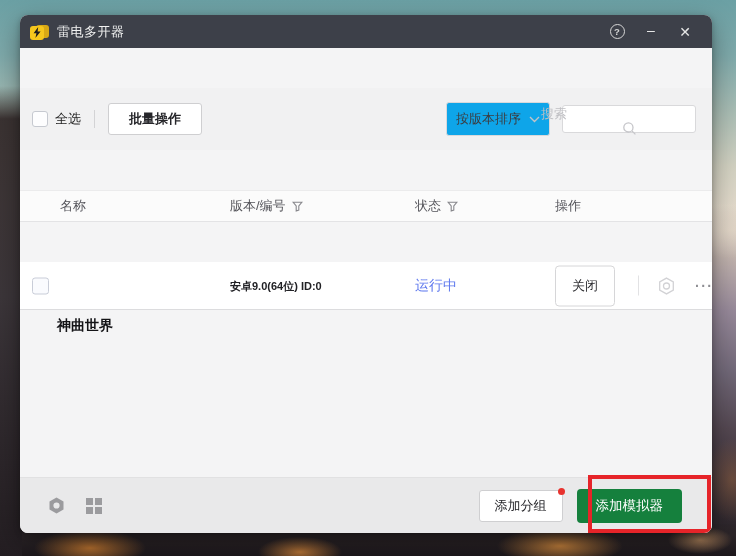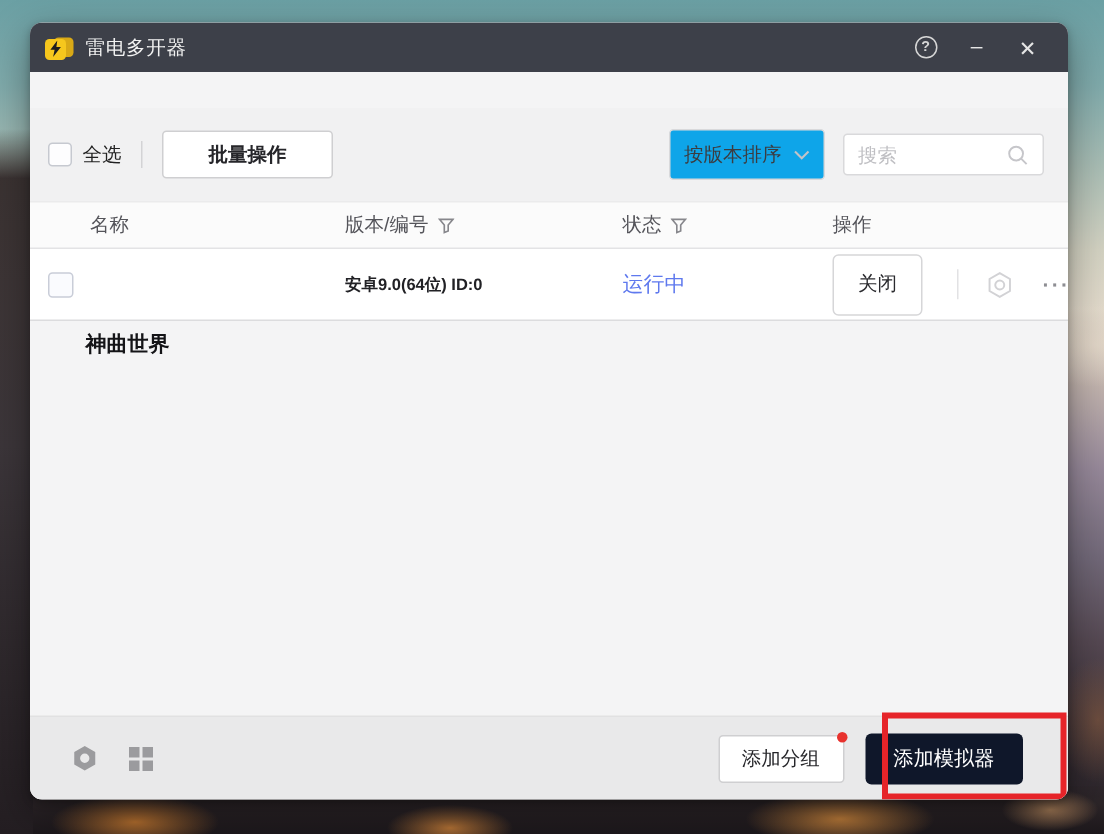--- a/index.html
+++ b/index.html
@@ -25,20 +25,21 @@
     background-size: auto,auto,auto,auto,auto,auto, 22px 470px, 736px 32px, 736px 556px;
     background-position: 0 0,0 0,0 0,0 0,0 0,0 0, 0 86px, 0 524px, 0 0;
   }
   
   .window {
     position:absolute; left:20px; top:15px; width:692px; height:518px;
     border-radius:8px; overflow:hidden;
     box-shadow: 0 10px 28px rgba(0,0,0,.38), 0 2px 6px rgba(0,0,0,.25);
     display:flex; flex-direction:column;
     background:#f4f4f5;
+    gap:40px;
   }
   .titlebar {
     height:33px; flex:0 0 33px; background:#3d4049;
     display:flex; align-items:center; padding:0 14px 0 10px; gap:8px;
   }
   .app-icon { position:relative; width:19px; height:16px; flex:0 0 19px; }
   .app-icon .back {
     position:absolute; right:0; top:1px; width:13px; height:13px;
     background:#d9a916; border-radius:3px;
   }
@@ -53,43 +54,43 @@
   .help-circle {
     width:15px; height:15px; border:1.2px solid #d6d6d6; border-radius:50%;
     display:flex; align-items:center; justify-content:center;
     font-size:9.5px; color:#d6d6d6; font-weight:bold;
   }
   .glyph-min  { font-size:14px; color:#e6e6e6; margin-top:-4px; }
   .glyph-close{ font-size:14px; color:#e6e6e6; }
   
   .toolbar {
     height:62px; flex:0 0 62px; background:#f1f1f2;
-    display:flex; align-items:center; padding:0 16px 0 12px;margin-top:24px;
+    display:flex; align-items:center; padding:0 16px 0 12px;
   }
   .checkbox {
     width:16px; height:16px; background:#fdfdfe; border:1px solid #c6c9d0;
     border-radius:3px; cursor:pointer;
   }
   .selectall-label { font-size:13px; color:#222; margin-left:7px; }
   .v-divider { width:1px; height:18px; background:#d3d3d5; margin:0 13px; }
   .btn-plain {
     background:#fff; border:1px solid #cfcfd1; border-radius:3px;
-    font-size:13px; color:#26262a; padding:6px 30px; cursor:pointer;
+    font-size:13px; color:#26262a; padding:6px 20px; cursor:pointer;
     font-family:inherit; font-weight:600;
   }
   .toolbar-right { margin-left:auto; display:flex; align-items:center; gap:12px; }
   .sort-select {
     width:104px; height:28px; background:#0ea5e9; border:1px solid #d9d9db;
     border-radius:3px; display:flex; align-items:center; padding:16px 9px;
     font-size:13px; color:#3c3c40; cursor:pointer;
   }
   .sort-select .chev { margin-left:auto; display:flex; }
   .search-box {
     width:134px; height:28px; background:#fff; border:1px solid #d9d9db;
-    border-radius:3px; display:flex; align-items:center; padding:0 9px;
+    border-radius:3px; display:flex; align-items:center; padding:0 9px;flex-direction:column;
   }
   .search-box input {
     border:none; outline:none; flex:1; min-width:0; font-size:13px;
     font-family:inherit; color:#333; background:transparent;
   }
   .search-box input::placeholder { color:#bfbfc3; }
   
   .thead {
     height:32px; flex:0 0 32px; background:#fbfbfb;
     border-top:1px solid #ebebec; border-bottom:1px solid #e3e3e5;
@@ -127,21 +128,21 @@
   .foot-icon { display:flex; cursor:pointer; }
   .grid-icon { width:16px; height:16px; margin-left:20px; display:grid; grid-template-columns:7px 7px; grid-template-rows:7px 7px; gap:2px; cursor:pointer; }
   .grid-icon span { background:#9b9b9e; }
   .footer-right { margin-left:auto; display:flex; align-items:center; gap:14px;justify-content:center; }
   .btn-addgroup {
     position:relative; background:#fff; border:1px solid #cfcfd1; border-radius:3px;
     font-size:13px; color:#26262a; padding:6px 15px; cursor:pointer; font-family:inherit;
   }
   .red-dot { position:absolute; right:-3px; top:-3px; width:7px; height:7px; border-radius:50%; background:#e8322e; }
   .btn-primary {
-    background:#0f172a; border:none; border-radius:4px; color:#fff;
+    background:#15803d; border:none; border-radius:4px; color:#fff;
     font-size:13.5px; padding:8px 19px; cursor:pointer; font-family:inherit;
   }
   
   .annotation-rect {
     position:absolute; left:568px; top:460px; width:123px; height:58px;
     border:4px solid #e62429; pointer-events:none; z-index:20;
   }
 </style>
 </head>
 <body>

